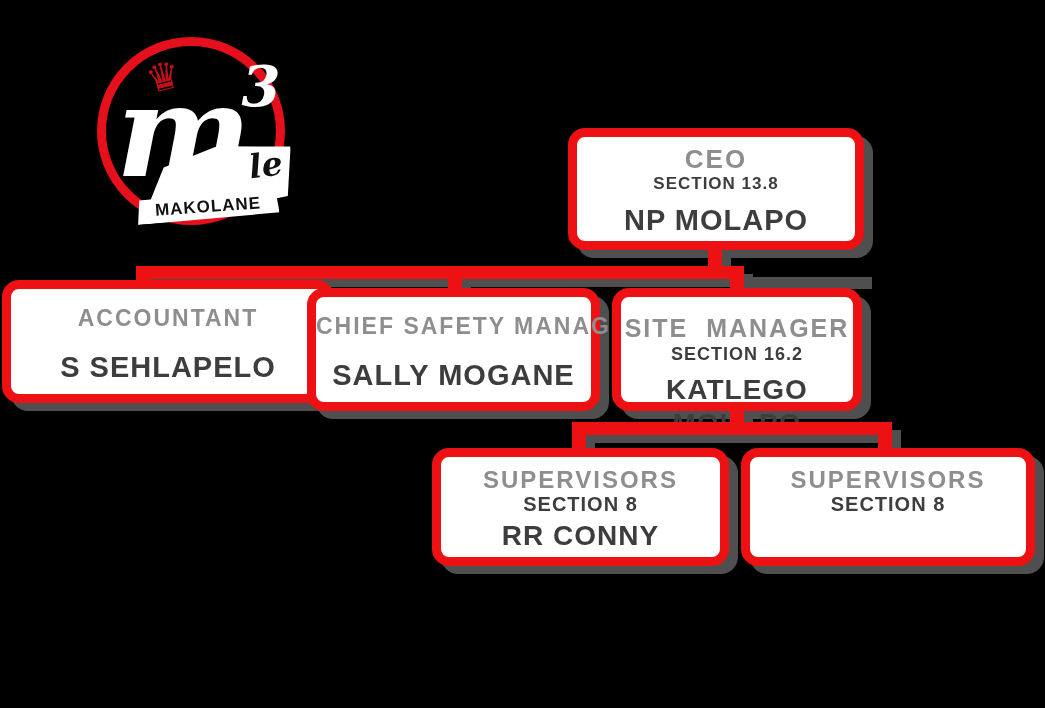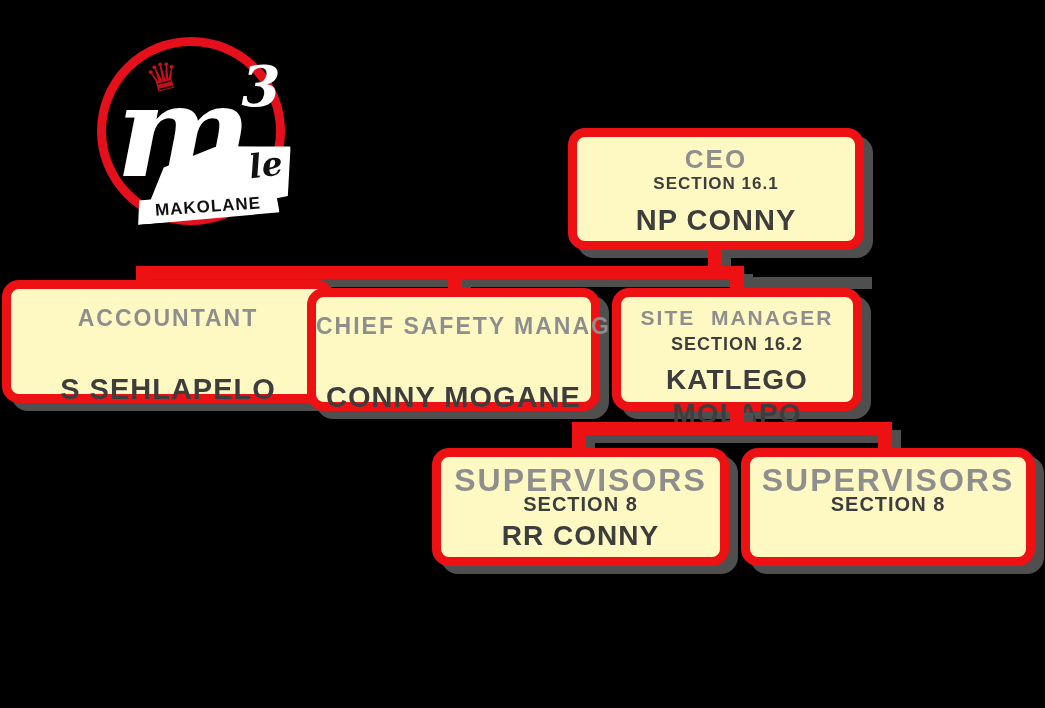--- a/index.html
+++ b/index.html
@@ -4,42 +4,42 @@
 <style>
   html,body{margin:0;padding:0;background:#000;}
   .stage{
     position:relative;width:1045px;height:708px;background:#000;
     overflow:hidden;font-family:"Liberation Sans",sans-serif;
     -webkit-font-smoothing:antialiased;
   }
   
   .node{
     position:absolute;box-sizing:border-box;
-    background:#fef9c3;border:9px solid #ee1113;border-radius:17px;
+    background:#ffffff;border:9px solid #ee1113;border-radius:17px;
     box-shadow:9px 8px 0 #4f4f4f;
     text-align:center;color:#3d3d3d;
   }
   .node-title{
     font-weight:bold;color:#8e8e8e;letter-spacing:2px;white-space:pre;
   }
   .node-section{font-weight:bold;color:#3d3d3d;letter-spacing:1px;}
   .node-name{font-weight:bold;color:#3d3d3d;letter-spacing:1px;}
 
   .n-ceo  .node-title{margin-top:7px;font-size:26px;line-height:30px;}
   .n-ceo  .node-section{font-size:17px;line-height:20px;}
   .n-ceo  .node-name{margin-top:9px;font-size:29px;line-height:34px;}
 
   .n-two  .node-title{margin-top:15px;font-size:23px;line-height:28px;}
-  .n-two  .node-name{margin-top:40px;font-size:29px;line-height:34px;}
+  .n-two  .node-name{margin-top:18px;font-size:29px;line-height:34px;}
 
-  .n-sm   .node-title{margin-top:6px;font-size:21px;line-height:30px;}
+  .n-sm   .node-title{margin-top:16px;font-size:25px;line-height:30px;}
   .n-sm   .node-section{font-size:18px;line-height:22px;}
   .n-sm   .node-name{margin-top:8px;font-size:28px;line-height:34px;}
 
-  .n-sup  .node-title{margin-top:9px;font-size:32px;line-height:28px;}
+  .n-sup  .node-title{margin-top:9px;font-size:24px;line-height:28px;}
   .n-sup  .node-section{font-size:20px;line-height:20px;}
   .n-sup  .node-name{margin-top:6px;font-size:28px;line-height:32px;}
 
   
   .connector-group{
     position:absolute;inset:0;pointer-events:none;
     filter:drop-shadow(9px 8px 0 #4f4f4f);
   }
   .cpiece{position:absolute;background:#ee1113;}
   .shadow-artifact{position:absolute;background:#4f4f4f;}
@@ -86,40 +86,40 @@
 </style>
 </head>
 <body>
 
 <div class="stage">
 
   <div class="shadow-artifact" style="left:744px;top:277px;width:128px;height:12px"></div>
 
   <div class="node n-ceo" style="left:568px;top:128px;width:296px;height:122px">
     <div class="node-title">CEO</div>
-    <div class="node-section">SECTION 16.1</div>
-    <div class="node-name">NP CONNY</div>
+    <div class="node-section">SECTION 13.8</div>
+    <div class="node-name">NP MOLAPO</div>
   </div>
 
   <div class="connector-group">
     <div class="cpiece" style="left:708px;top:245px;width:14px;height:30px"></div>
     <div class="cpiece" style="left:136px;top:266px;width:608px;height:13px"></div>
     <div class="cpiece" style="left:136px;top:270px;width:14px;height:26px"></div>
     <div class="cpiece" style="left:448px;top:270px;width:14px;height:26px"></div>
     <div class="cpiece" style="left:730px;top:270px;width:14px;height:26px"></div>
   </div>
 
   <div class="node n-two" style="left:2px;top:280px;width:332px;height:123px">
     <div class="node-title">ACCOUNTANT</div>
     <div class="node-name">S SEHLAPELO</div>
   </div>
 
   <div class="node n-two" style="left:307px;top:288px;width:293px;height:123px">
     <div class="node-title">CHIEF SAFETY MANAGER</div>
-    <div class="node-name">CONNY MOGANE</div>
+    <div class="node-name">SALLY MOGANE</div>
   </div>
 
   <div class="node n-sm" style="left:612px;top:288px;width:250px;height:123px">
     <div class="node-title">SITE  MANAGER</div>
     <div class="node-section">SECTION 16.2</div>
     <div class="node-name">KATLEGO MOLAPO</div>
   </div>
 
   <div class="connector-group">
     <div class="cpiece" style="left:730px;top:405px;width:14px;height:26px"></div>

